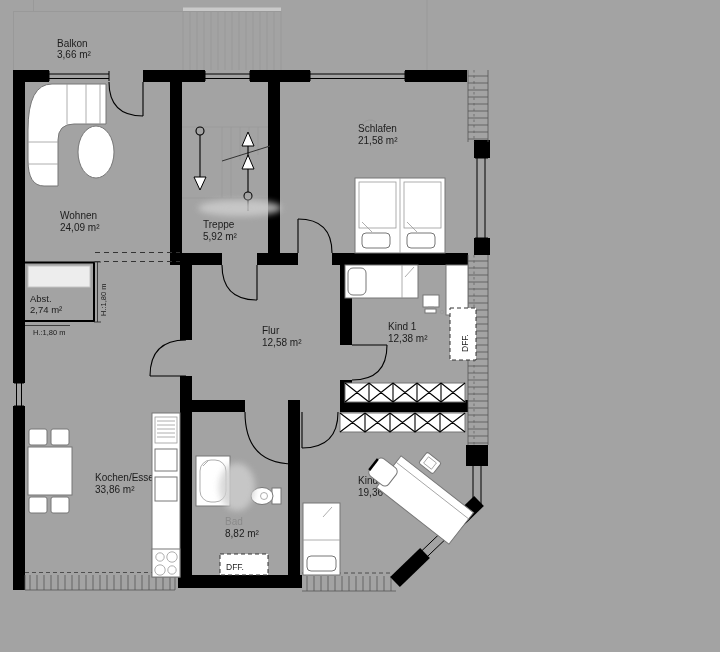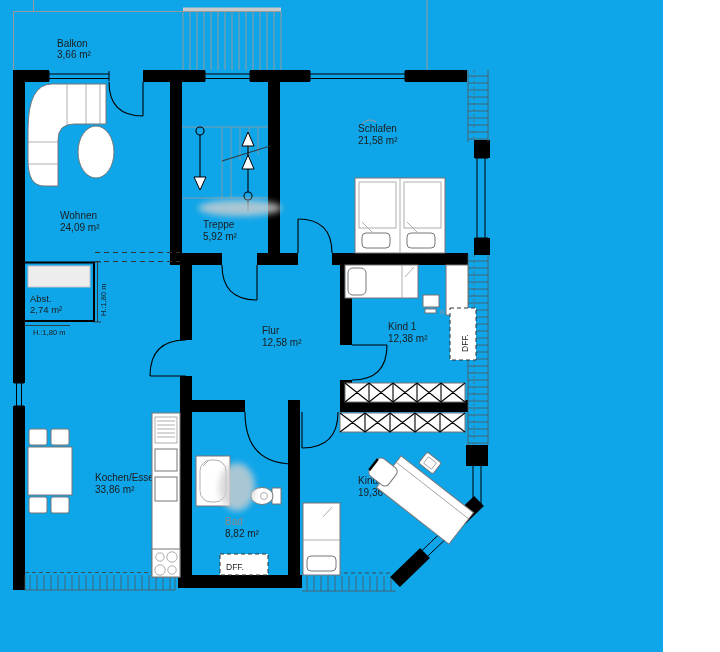--- a/index.html
+++ b/index.html
@@ -1,16 +1,16 @@
 <!DOCTYPE html>
 <html><head>
 <meta charset="utf-8">
 <style>
   html,body{margin:0;padding:0;background:#ffffff;}
-  .page{width:663px;height:652px;background:#0ea5e9;position:relative;overflow:hidden;}
+  .page{width:720px;height:652px;background:#a3a3a3;position:relative;overflow:hidden;}
   svg{display:block;}
   svg text{font-family:"Liberation Sans","DejaVu Sans",sans-serif;fill:#1c1c1c;}
   .room-label{font-size:10px;}
   .small-label{font-size:7.5px;}
   .dff-label{font-size:8.5px;}
   .abst-label{font-size:9.5px;}
   .wall{fill:#000;}
   .thin{stroke:#000;stroke-width:1.1;fill:none;}
   .furn{stroke:#777;stroke-width:1;fill:#fff;}
   .furn2{stroke:#999;stroke-width:0.8;fill:none;}

